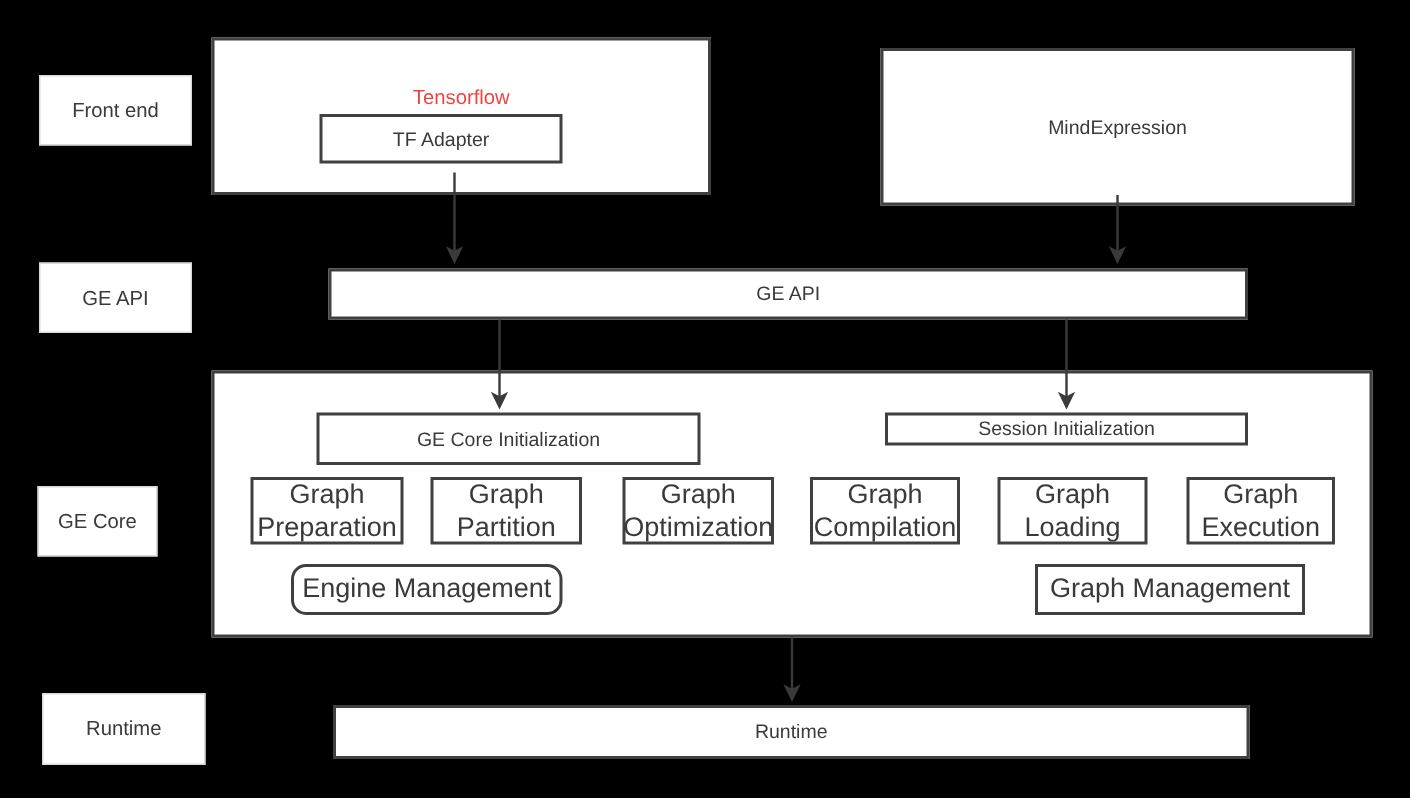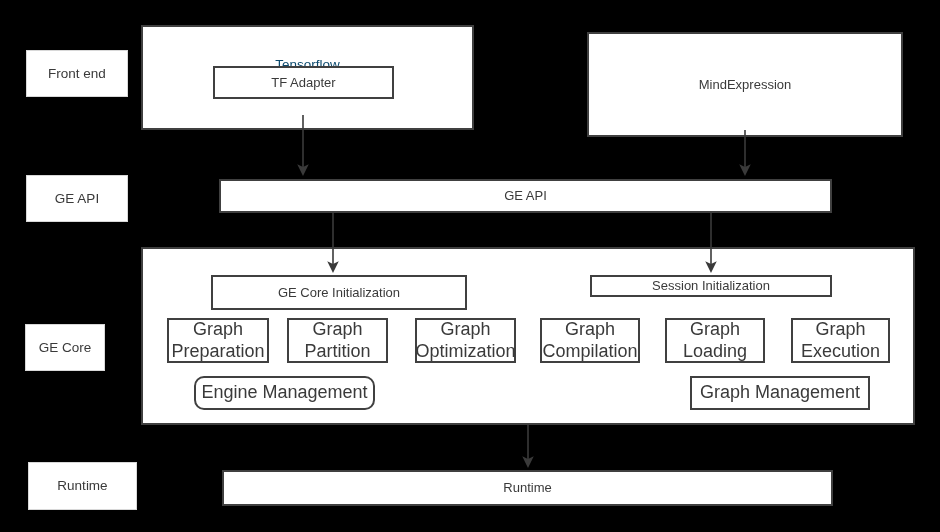--- a/index.html
+++ b/index.html
@@ -33,21 +33,21 @@
     font-size: 13.5px;
     border: 1px solid #d8d8d8;
   }
   .group-box {
     align-items: flex-start;
     justify-content: center;
     border-width: 2px;
   }
   .group-title {
     position: absolute;
-    color: #0c4a6e;
+    color: #ef4444;
     font-size: 13.5px;
     text-align: center;
     white-space: nowrap;
   }
   .bar {
     font-size: 13px;
   }
   .sub {
     font-size: 18px;
   }
@@ -76,21 +76,21 @@
     <span>GE Core</span>
   </div>
 
   <div class="box layer-label" style="left:28px; top:462px; width:109px; height:48px;">
     <span>Runtime</span>
   </div>
 
   <div class="box group-box" style="left:141px; top:25px; width:333px; height:105px;">
     <span class="group-title" style="top:30px; left:0; right:0;">Tensorflow</span>
   </div>
-  <div class="box" style="left:213px; top:66px; width:181px; height:33px;">
+  <div class="box" style="left:213px; top:76px; width:162px; height:33px;">
     <span>TF Adapter</span>
   </div>
 
   <div class="box" style="left:587px; top:32px; width:316px; height:105px;">
     <span>MindExpression</span>
   </div>
 
   <div class="box bar" style="left:219px; top:179px; width:613px; height:34px;">
     <span>GE API</span>
   </div>

